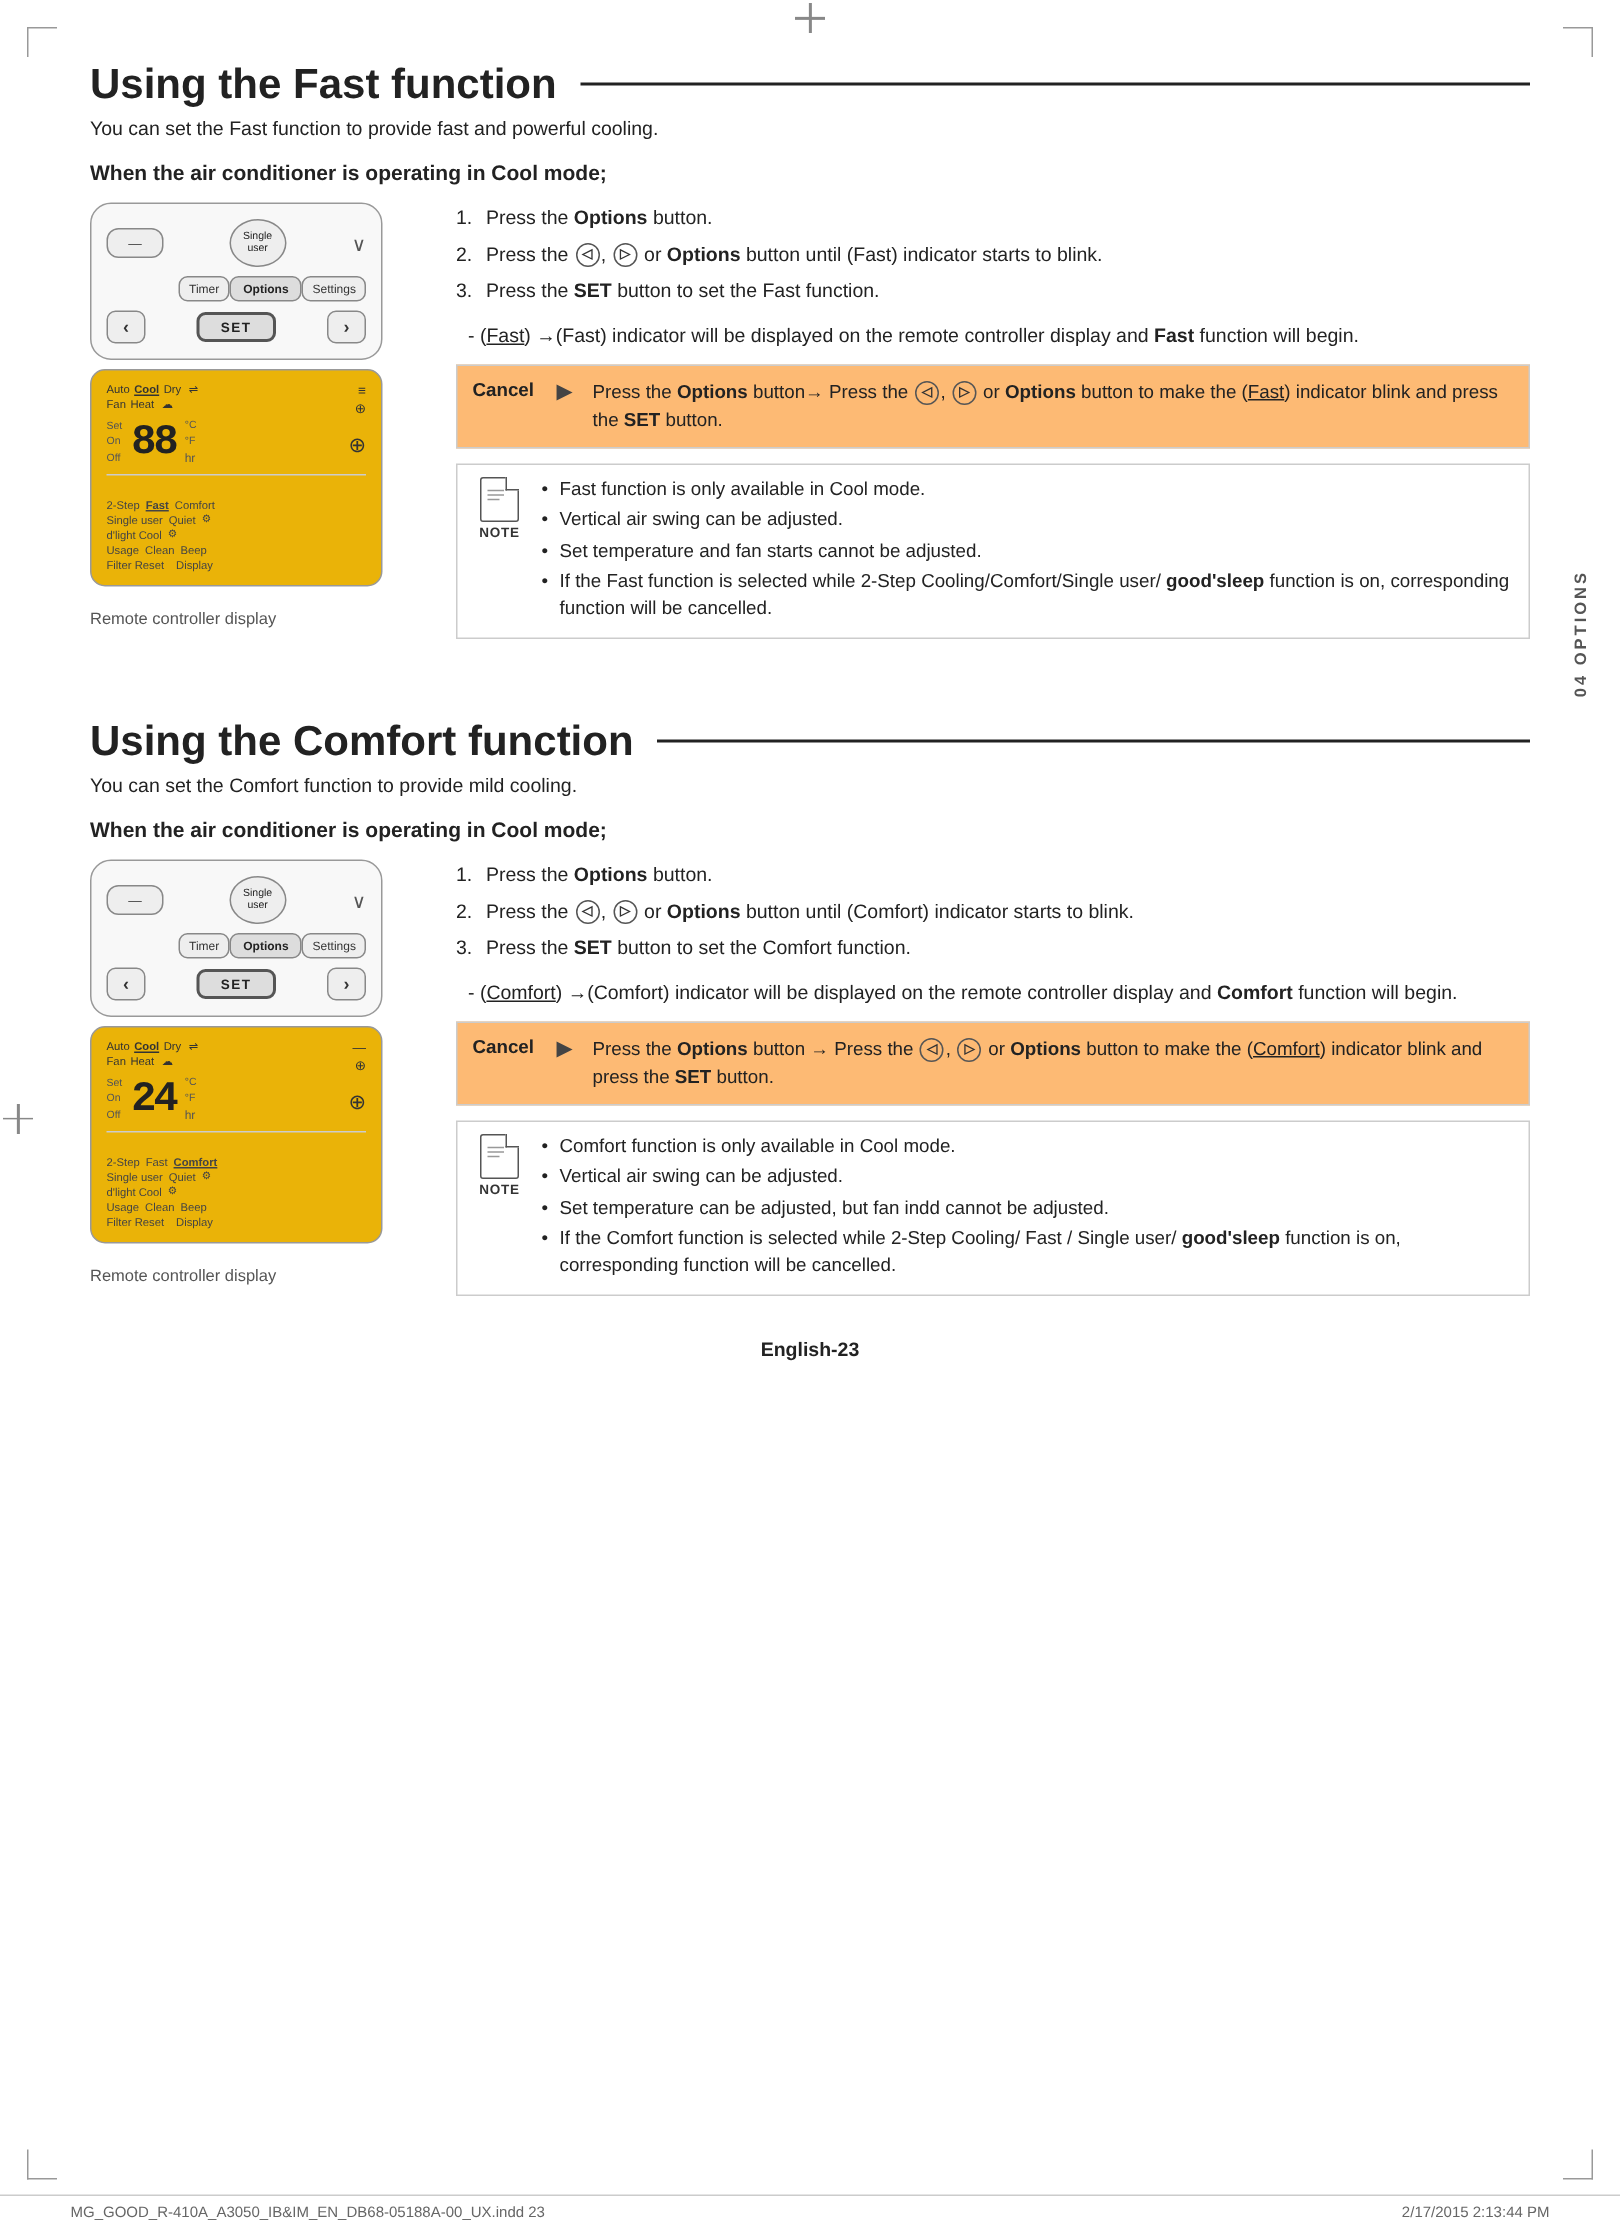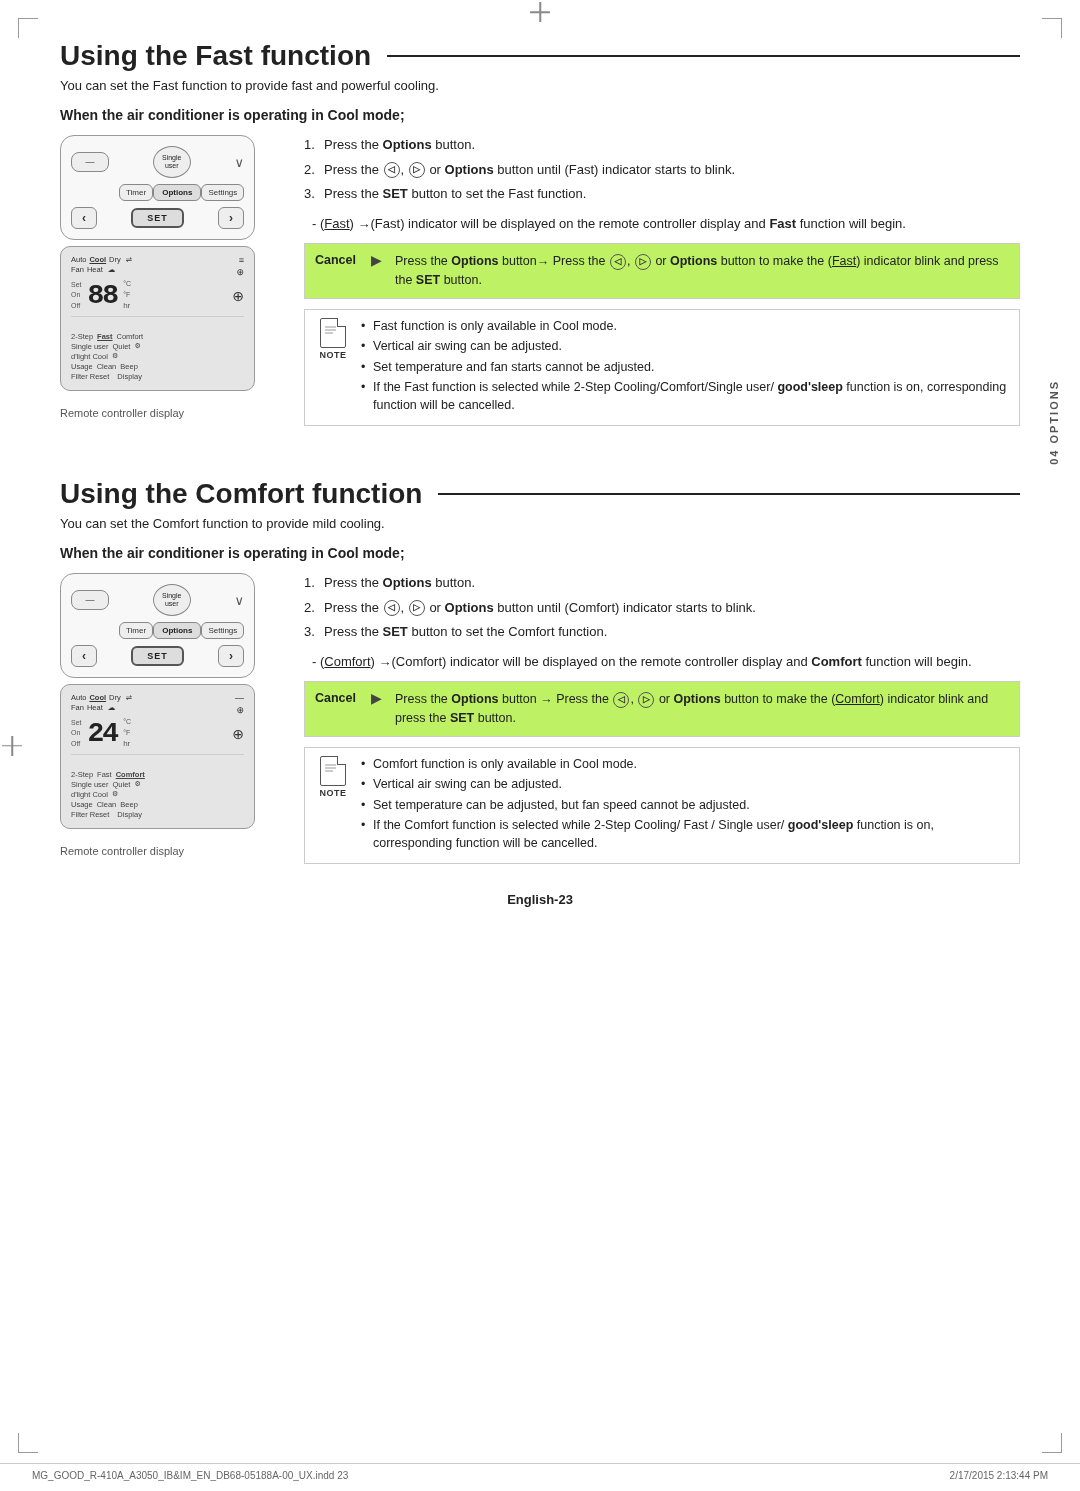--- a/index.html
+++ b/index.html
@@ -221,21 +221,21 @@
       margin-top: 16px;
       text-align: left;
     }
 
     
     .lcd-display {
       border: 1.5px solid #999;
       border-radius: 10px;
       padding: 8px 10px;
       width: 195px;
-      background: #e5e5e5;
+      background: #eab308;
       font-size: 8px;
       color: #333;
       margin-top: 6px;
     }
 
     .lcd-row1 {
       display: flex;
       gap: 6px;
       margin-bottom: 2px;
     }
@@ -316,21 +316,21 @@
       line-height: 1.5;
     }
 
     
     .cancel-box {
       display: flex;
       align-items: flex-start;
       border: 1px solid #ccc;
       padding: 8px 10px;
       margin-bottom: 10px;
-      background: #bef264;
+      background: #fdba74;
       font-size: 12.5px;
       gap: 10px;
     }
 
     .cancel-label {
       font-size: 12.5px;
       font-weight: bold;
       min-width: 46px;
       padding-top: 1px;
     }
@@ -437,21 +437,21 @@
       letter-spacing: 2px;
       color: #555;
     }
 
     
     .footer {
       position: absolute;
       bottom: 10px;
       left: 0;
       right: 0;
-      padding: 0 32px;
+      padding: 0 47px;
       display: flex;
       justify-content: space-between;
       align-items: center;
       font-size: 10px;
       color: #666;
       border-top: 1px solid #ccc;
       padding-top: 6px;
     }
 
     .page-number {
@@ -775,21 +775,21 @@
                 <line x1="1" y1="7" x2="12" y2="7" stroke="#999" stroke-width="1"></line>
                 <line x1="1" y1="10" x2="9" y2="10" stroke="#999" stroke-width="1"></line>
               </svg>
             </div>
             <span class="note-label">NOTE</span>
           </div>
           <div class="note-content">
             <ul>
               <li>Comfort function is only available in Cool mode.</li>
               <li>Vertical air swing can be adjusted.</li>
-              <li>Set temperature can be adjusted, but fan speed cannot be adjusted.</li>
+              <li>Set temperature can be adjusted, but fan indd cannot be adjusted.</li>
               <li>If the Comfort function is selected while 2-Step Cooling/ Fast / Single user/ <b>good'sleep</b> function is on, corresponding function will be cancelled.</li>
             </ul>
           </div>
         </div>
       </div>
     </div>
 
     <div class="page-number">English-23</div>
 
   </div>

